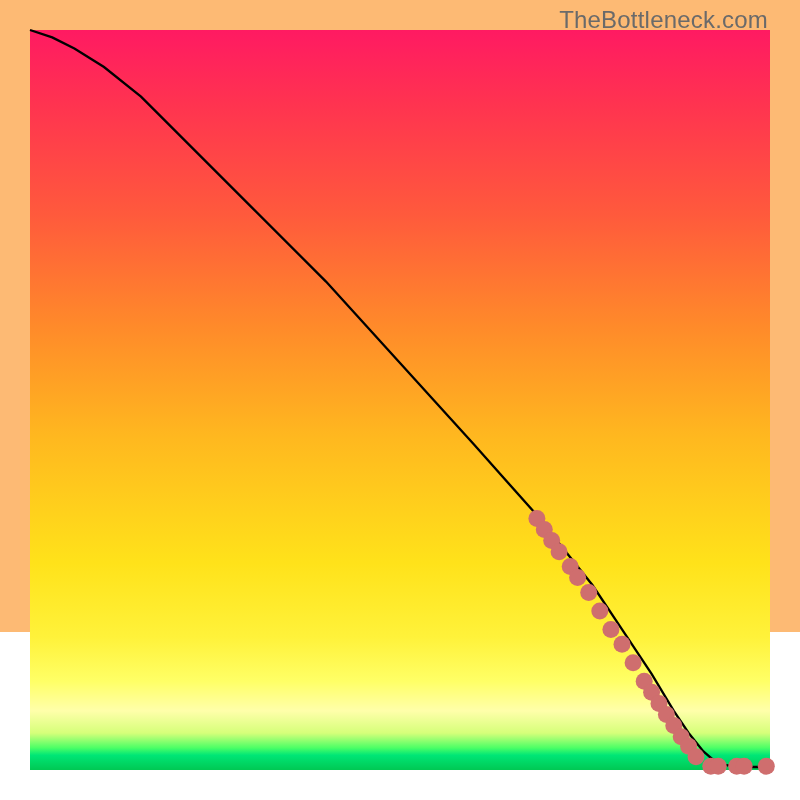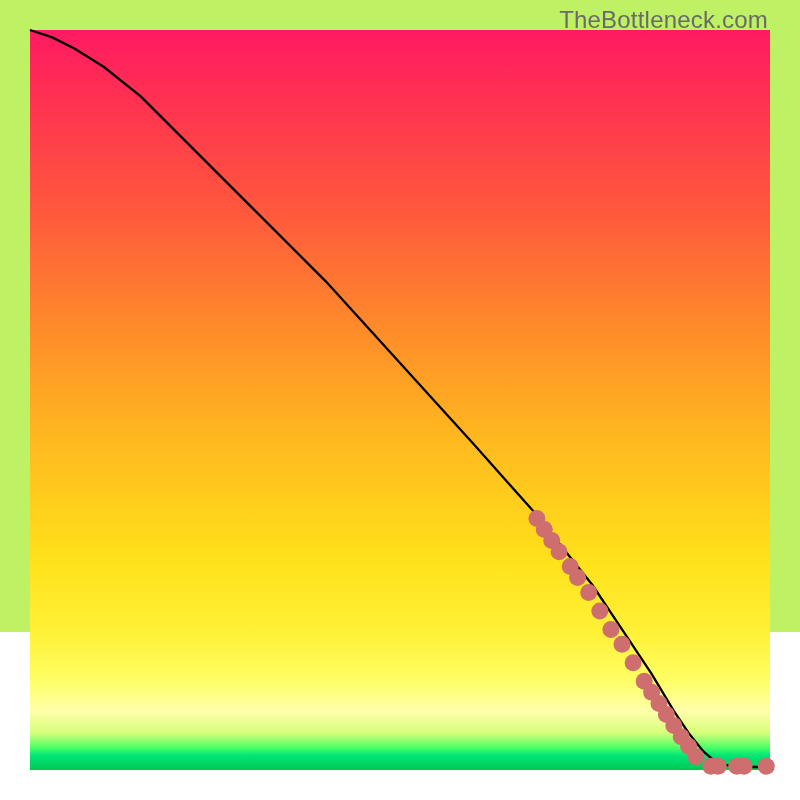--- a/index.html
+++ b/index.html
@@ -2,21 +2,21 @@
 <html><head>
 <meta charset="utf-8">
 <style>
   * { margin: 0; padding: 0; box-sizing: border-box; }
   html, body { width: 800px; height: 800px; overflow: hidden; }
   body { font-family: Arial, Helvetica, sans-serif; }
   .stage {
     position: relative;
     width: 800px;
     height: 632px;
-    background: #bef264;
+    background: #fdba74;
   }
   .plot {
     position: absolute;
     left: 30px;
     top: 30px;
     width: 740px;
     height: 740px;
     
     background: linear-gradient(
       to bottom,

